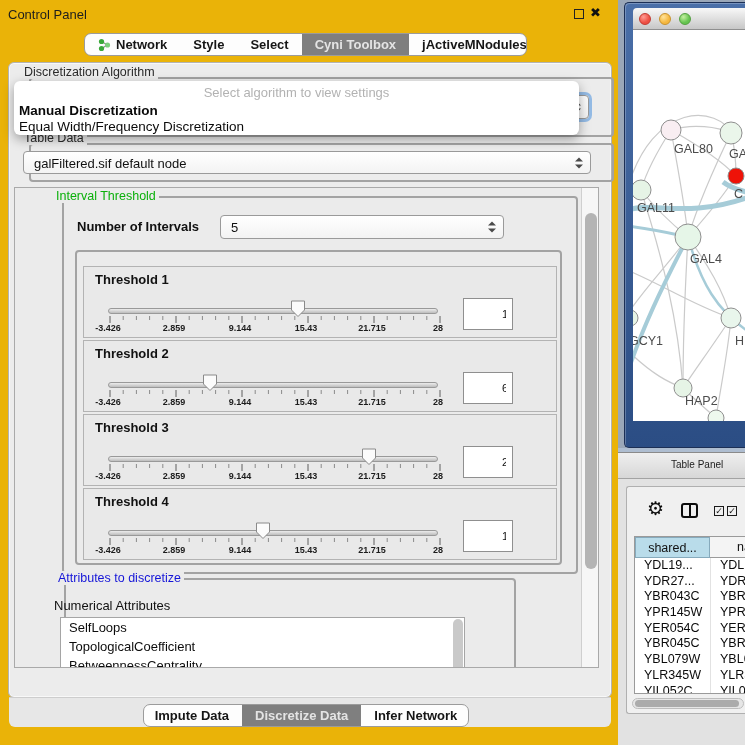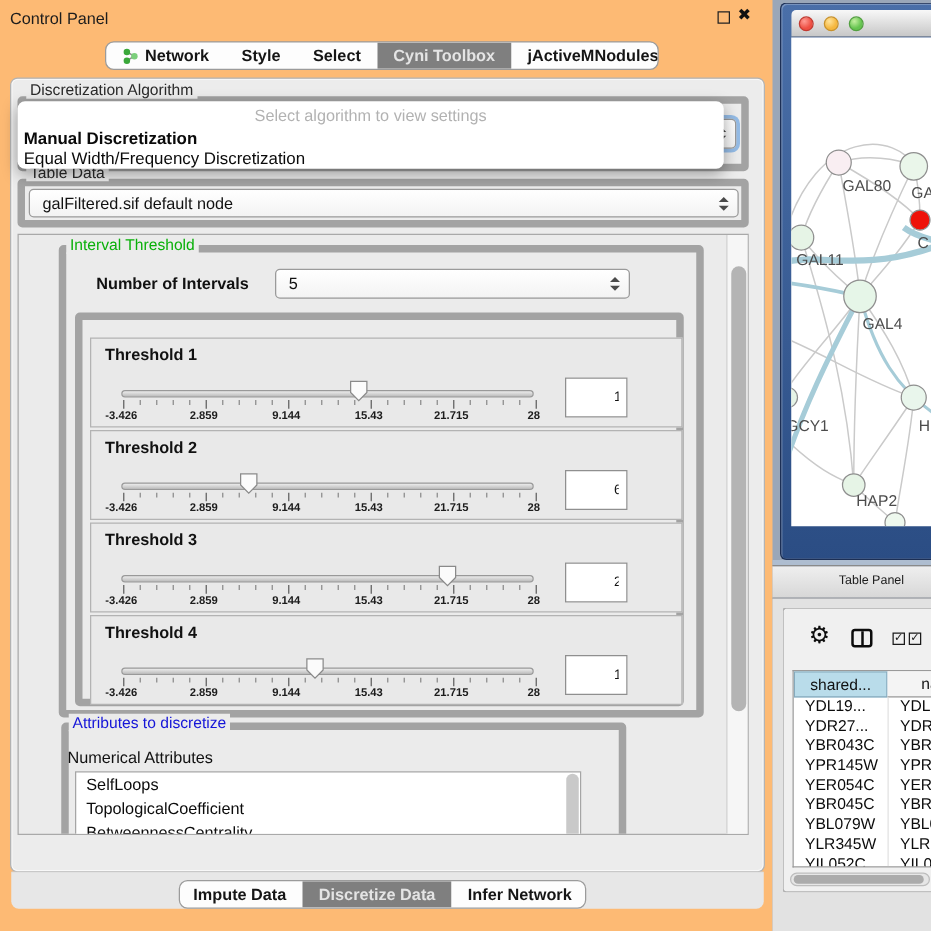--- a/index.html
+++ b/index.html
@@ -1,37 +1,37 @@
 <!DOCTYPE html>
 <html><head>
 <meta charset="utf-8">
 <style>
   * { margin:0; padding:0; box-sizing:border-box; }
   html,body { width:745px; height:745px; overflow:hidden; }
   body { font-family:"Liberation Sans", sans-serif; background:#e9e9e9; }
-  #root { position:relative; width:745px; height:745px; background:#fdba74; overflow:hidden; }
+  #root { position:relative; width:745px; height:745px; background:#eab308; overflow:hidden; }
 
   
   .left { position:absolute; left:0; top:0; width:618px; height:745px; }
   .cp-titlebar { position:absolute; left:0; top:0; width:618px; height:28px; }
   .cp-title { position:absolute; left:8px; top:7px; font-size:13px; color:#1d1d1d; }
   .float-btn { position:absolute; left:574px; top:9px; width:10px; height:10px; border:1.5px solid #222; background:transparent; }
   .close-btn { position:absolute; left:590px; top:5px; width:14px; height:16px; font-family:"DejaVu Sans", sans-serif; font-size:13px; font-weight:bold; color:#111; }
   .close-btn::before { content:"\2716"; }
 
   .tabbar { position:absolute; display:flex; align-items:stretch; background:#fdfdfd; border:1px solid #9b9b9b; border-radius:7px; overflow:hidden; }
   .top-tabbar { left:84px; top:33px; width:443px; height:23px;justify-content:space-between; }
   .bottom-tabbar { left:143px; top:704px; width:326px; height:23px;justify-content:center; }
   .tab { display:flex; align-items:center; gap:5px; padding:0 13px; font-size:13px; font-weight:bold; color:#151515; white-space:nowrap; }
   .tab.selected { background:#7f7f7f; color:#e4e4e4; }
   .tab-sep { width:1px; background:#c4c4c4; margin:4px 0; }
 
   .outer-panel { position:absolute; left:8px; top:62px; width:604px; height:636px; background:#ececec; border:1px solid #b3b3b3; border-radius:6px; box-shadow:inset 0 0 0 1px rgba(255,255,255,.65); }
 
-  .group { position:absolute; border:6px solid #a3a3a3; border-radius:4px; }
+  .group { position:absolute; border:2px solid #a3a3a3; border-radius:4px;margin-left:15px; }
   .gtitle { position:absolute; font-size:12.5px; padding:0 3px; white-space:nowrap; z-index:3; }
   .g-dark { color:#2a2a2a; background:#ececec; }
   .g-green { color:#0ab00a; background:#ebebeb; }
   .g-blue { color:#1515d8; background:#ebebeb; }
 
   .combo { position:absolute; background:linear-gradient(#ffffff,#f3f3f3); border:1px solid #9a9a9a; border-radius:4px; font-size:13px; color:#111;text-align:right; }
   .combo .ctext { position:absolute; left:10px; top:50%; transform:translateY(-50%); white-space:nowrap; }
   .spin { position:absolute; right:7px; top:50%; transform:translateY(-50%); width:8px; height:11px; }
   .spin .up { position:absolute; top:0; left:0; width:0; height:0; border-left:4px solid transparent; border-right:4px solid transparent; border-bottom:4px solid #4a4a4a; }
   .spin .dn { position:absolute; bottom:0; left:0; width:0; height:0; border-left:4px solid transparent; border-right:4px solid transparent; border-top:4px solid #4a4a4a; }

